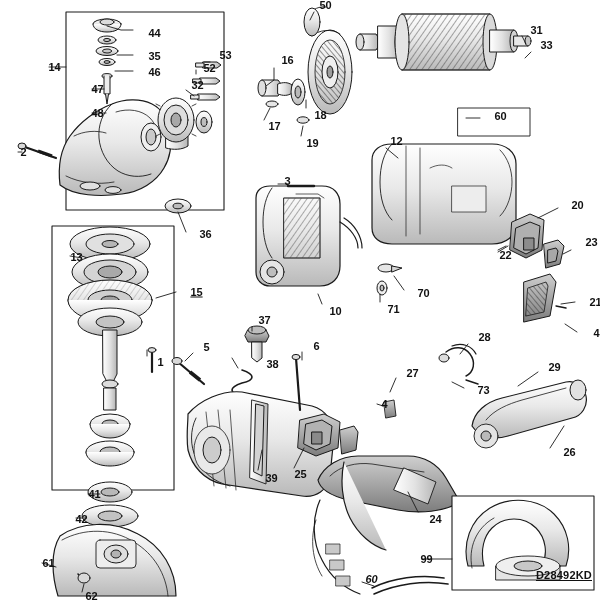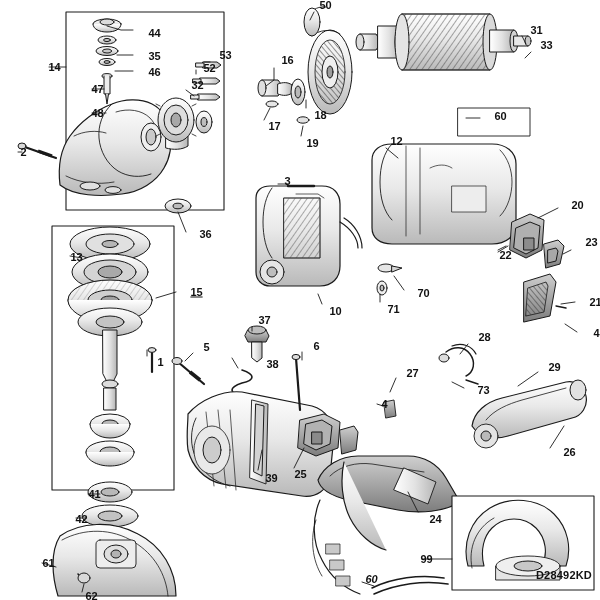--- a/index.html
+++ b/index.html
@@ -429,15 +429,15 @@
   <div class="callout" style="left:541px; top:367px;">29</div>
   <div class="callout" style="left:556px; top:452px;">26</div>
   <div class="callout" style="left:422px; top:519px;">24</div>
   <div class="callout" style="left:81px; top:494px;">41</div>
   <div class="callout" style="left:68px; top:519px;">42</div>
   <div class="callout" style="left:35px; top:563px;">61</div>
   <div class="callout" style="left:78px; top:596px;">62</div>
   <div class="callout" style="left:413px; top:559px;">99</div>
   <div class="callout" style="left:358px; top:579px;font-style:italic;">60</div>
 
-  <div class="partcode" style="left:592px; top:575px;">D28492KD</div>
+  <div class="partcode" style="left:592px; top:575px;text-decoration:underline;">D28492KD</div>
 
 </div>
 
 </body></html>

